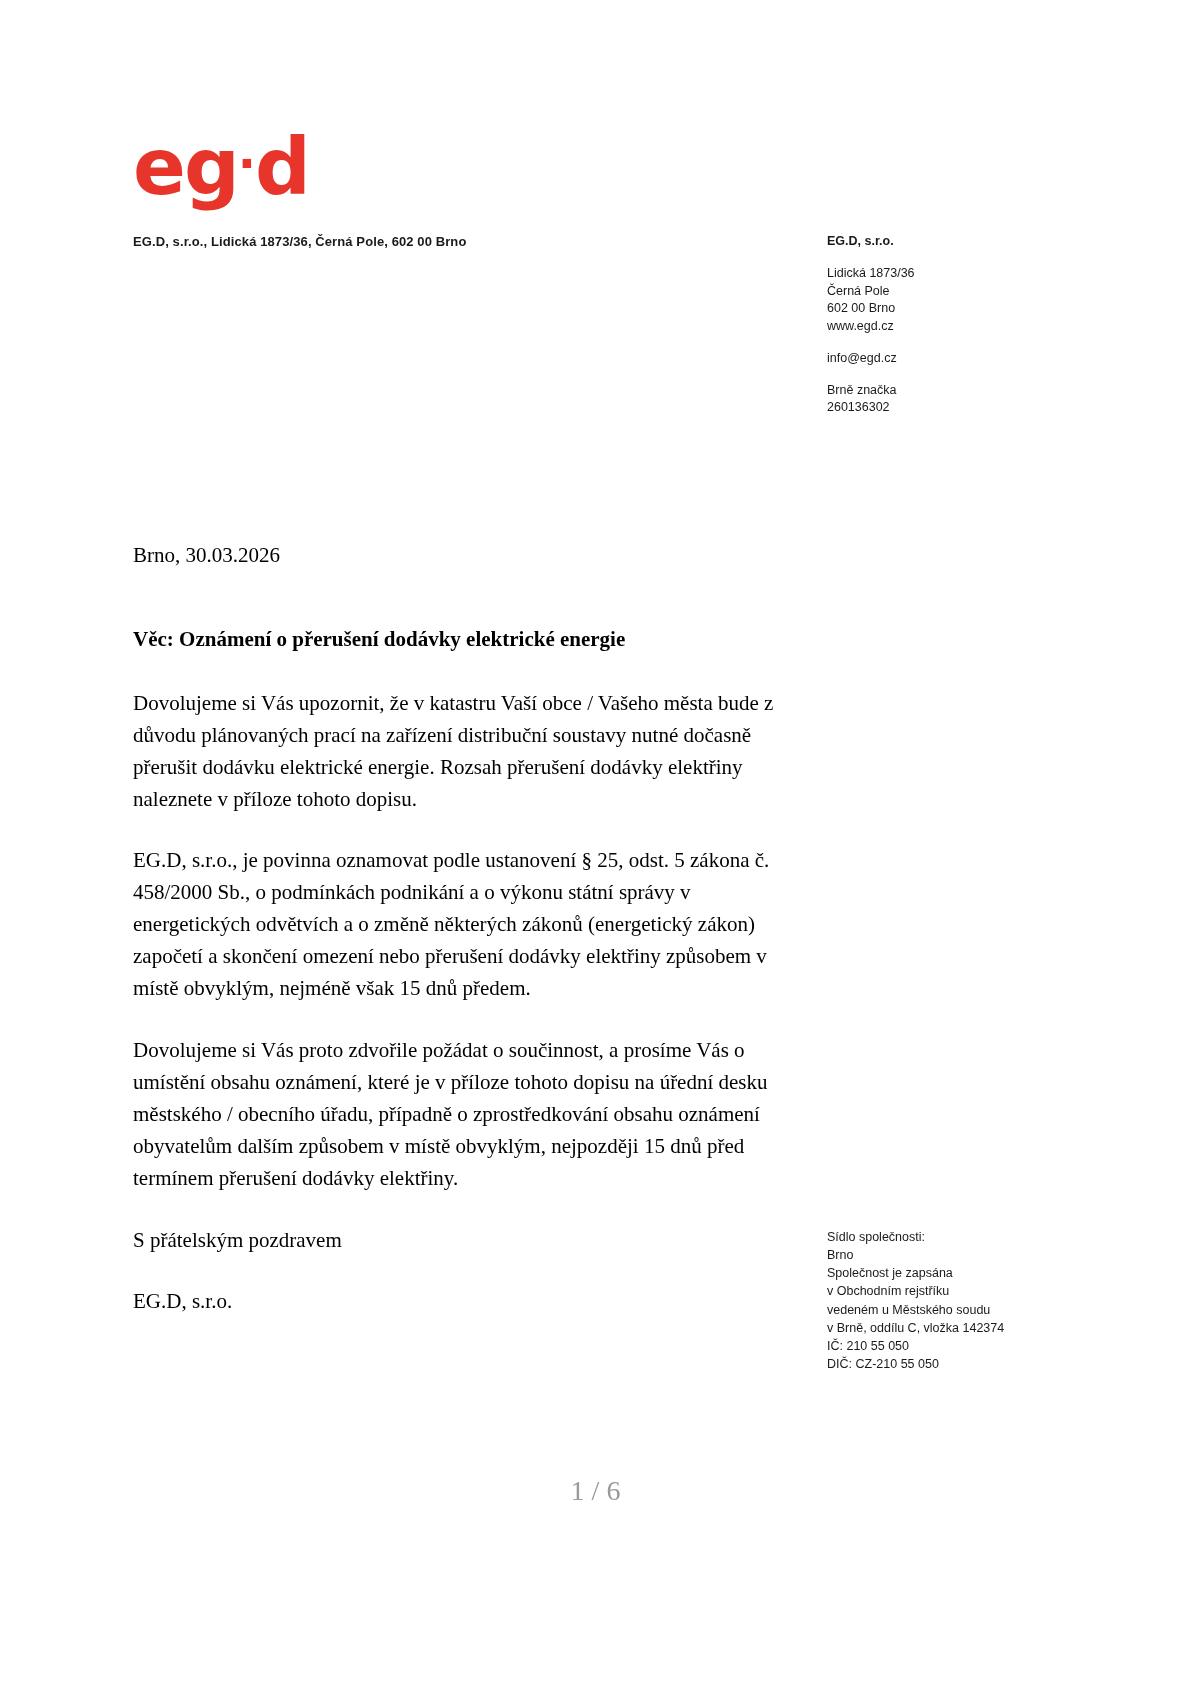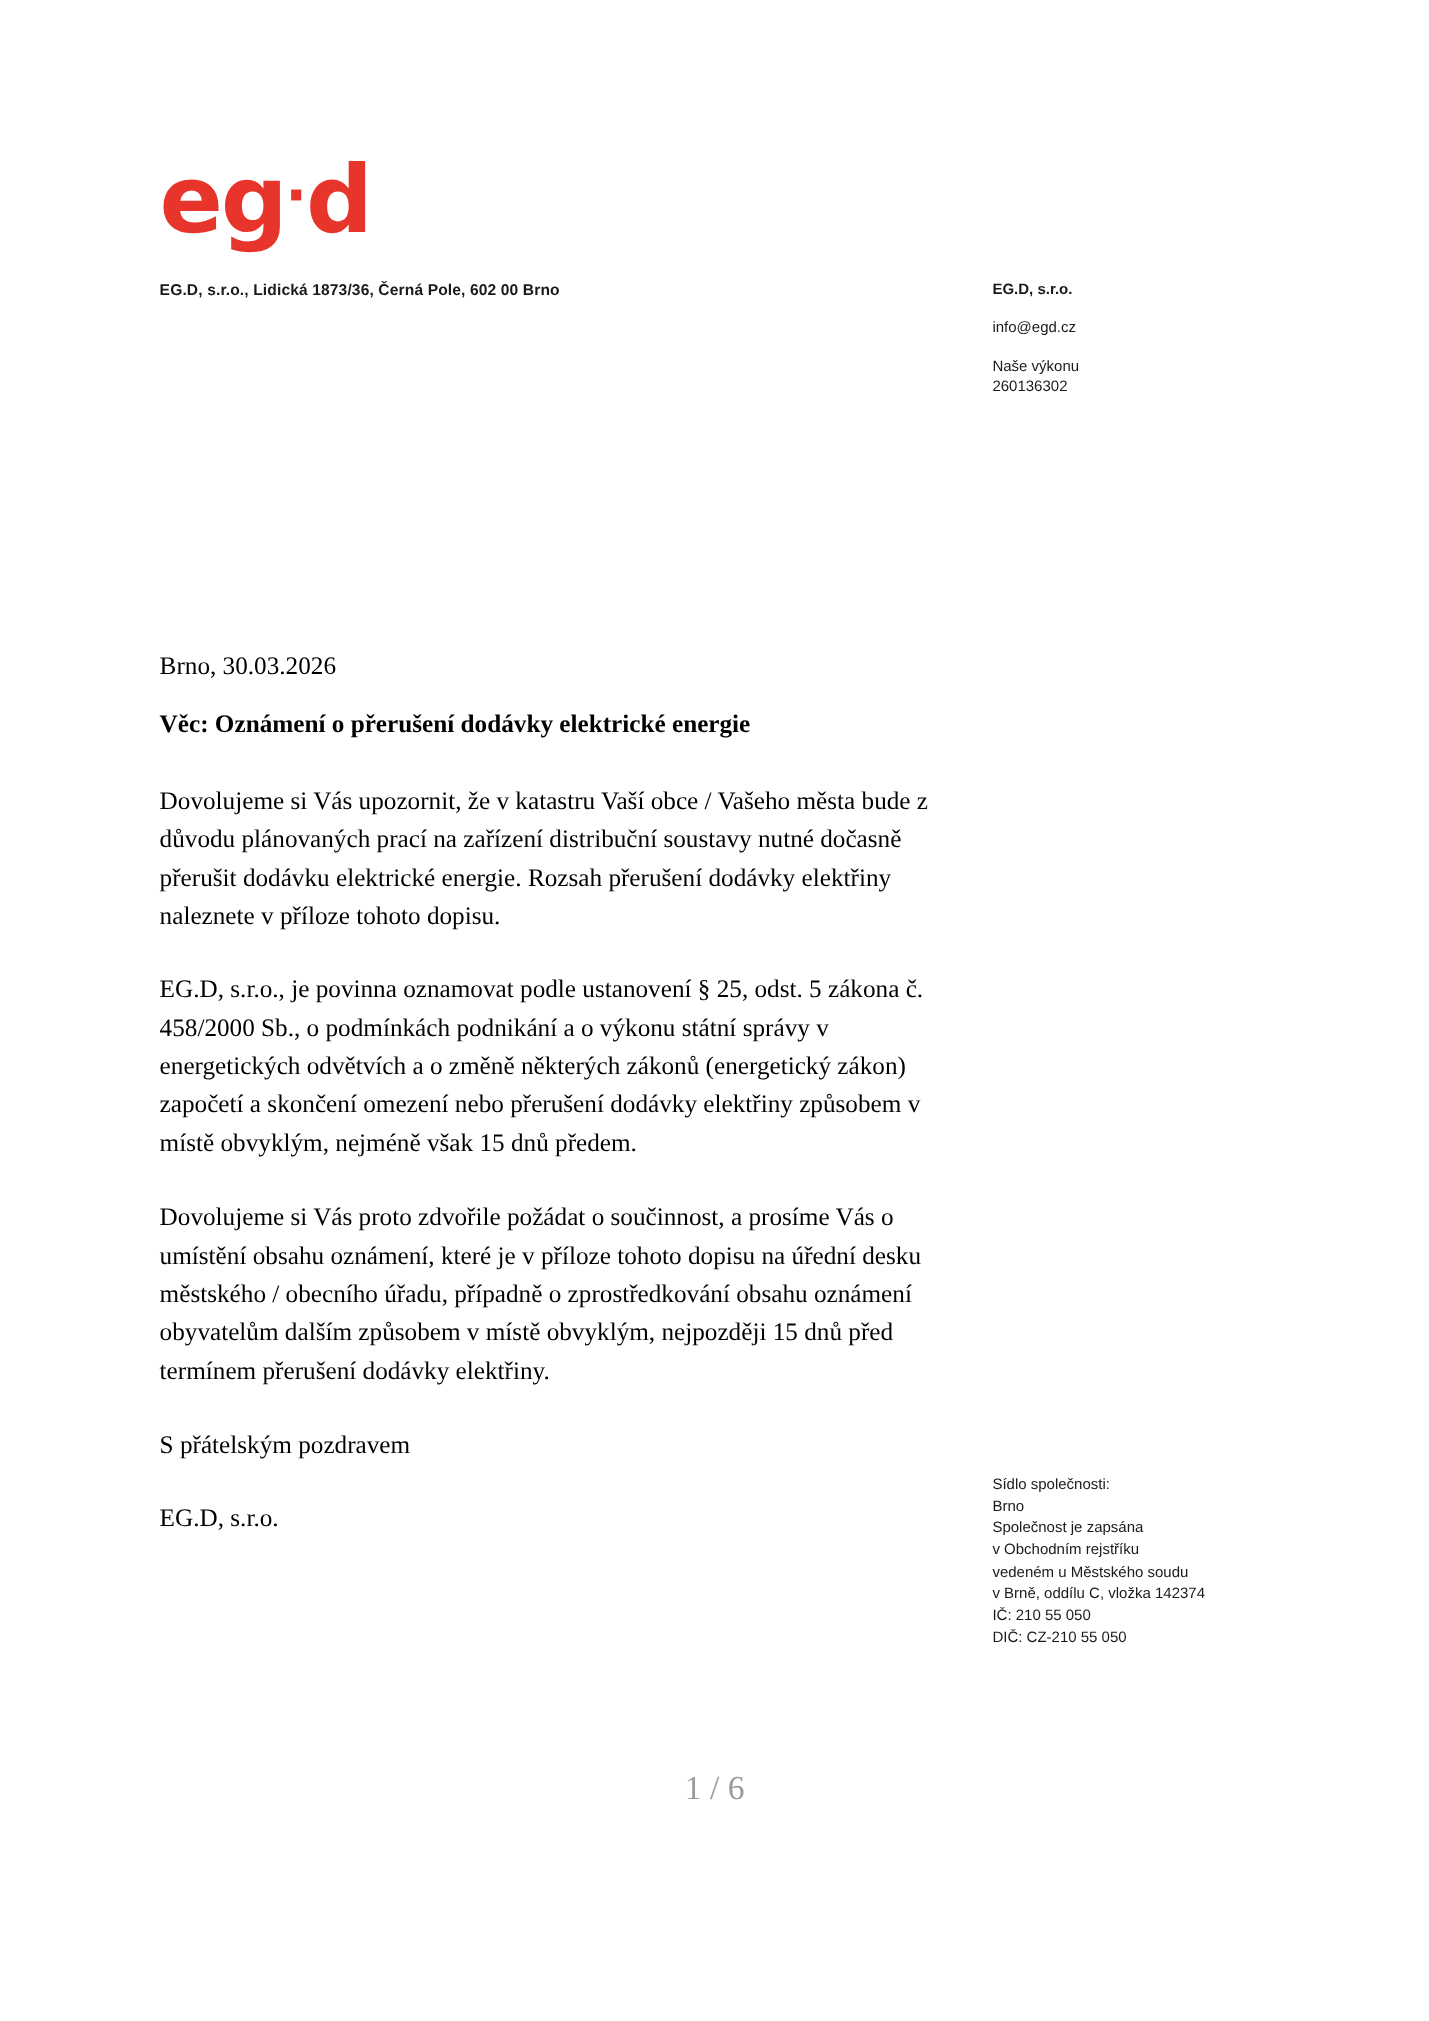--- a/index.html
+++ b/index.html
@@ -72,21 +72,21 @@
     position: absolute;
     left: 133px;
     top: 540px;
     width: 680px;
     font-family: "Liberation Serif", serif;
     font-size: 21px;
     line-height: 1.52;
     color: #000000;
   }
   .letter .date {
-    margin-bottom: 16px;
+    margin-bottom: 52px;
   }
   .letter .subject {
     font-weight: bold;
     margin-bottom: 32px;
   }
   .letter p.para {
     margin: 0 0 30px 0;
   }
   .letter .closing {
     margin: 0 0 30px 0;
@@ -128,24 +128,30 @@
     <span>eg</span><span class="dot">·</span><span>d</span>
   </div>
 
   <div class="sender-line">EG.D, s.r.o., Lidická 1873/36, Černá Pole, 602 00 Brno</div>
 
   <div class="contact-block">
     <div class="group">
       <div class="strong">EG.D, s.r.o.</div>
     </div>
     <div class="group">
+      <div>Lidická 1873/36</div>
+      <div>Černá Pole</div>
+      <div>602 00 Brno</div>
+      <div>www.egd.cz</div>
+    </div>
+    <div class="group">
       <div>info@egd.cz</div>
     </div>
     <div class="group">
-      <div>Naše výkonu</div>
+      <div>Brně značka</div>
       <div>260136302</div>
     </div>
   </div>
 
   <div class="letter">
     <div class="date">Brno, 30.03.2026</div>
     <div class="subject">Věc: Oznámení o přerušení dodávky elektrické energie</div>
     <p class="para">Dovolujeme si Vás upozornit, že v katastru Vaší obce / Vašeho města bude z důvodu plánovaných prací na zařízení distribuční soustavy nutné dočasně přerušit dodávku elektrické energie. Rozsah přerušení dodávky elektřiny naleznete v příloze tohoto dopisu.</p>
     <p class="para">EG.D, s.r.o., je povinna oznamovat podle ustanovení § 25, odst. 5 zákona č. 458/2000 Sb., o podmínkách podnikání a o výkonu státní správy v energetických odvětvích a o změně některých zákonů (energetický zákon) započetí a skončení omezení nebo přerušení dodávky elektřiny způsobem v místě obvyklým, nejméně však 15 dnů předem.</p>
     <p class="para">Dovolujeme si Vás proto zdvořile požádat o součinnost, a prosíme Vás o umístění obsahu oznámení, které je v příloze tohoto dopisu na úřední desku městského / obecního úřadu, případně o zprostředkování obsahu oznámení obyvatelům dalším způsobem v místě obvyklým, nejpozději 15 dnů před termínem přerušení dodávky elektřiny.</p>

